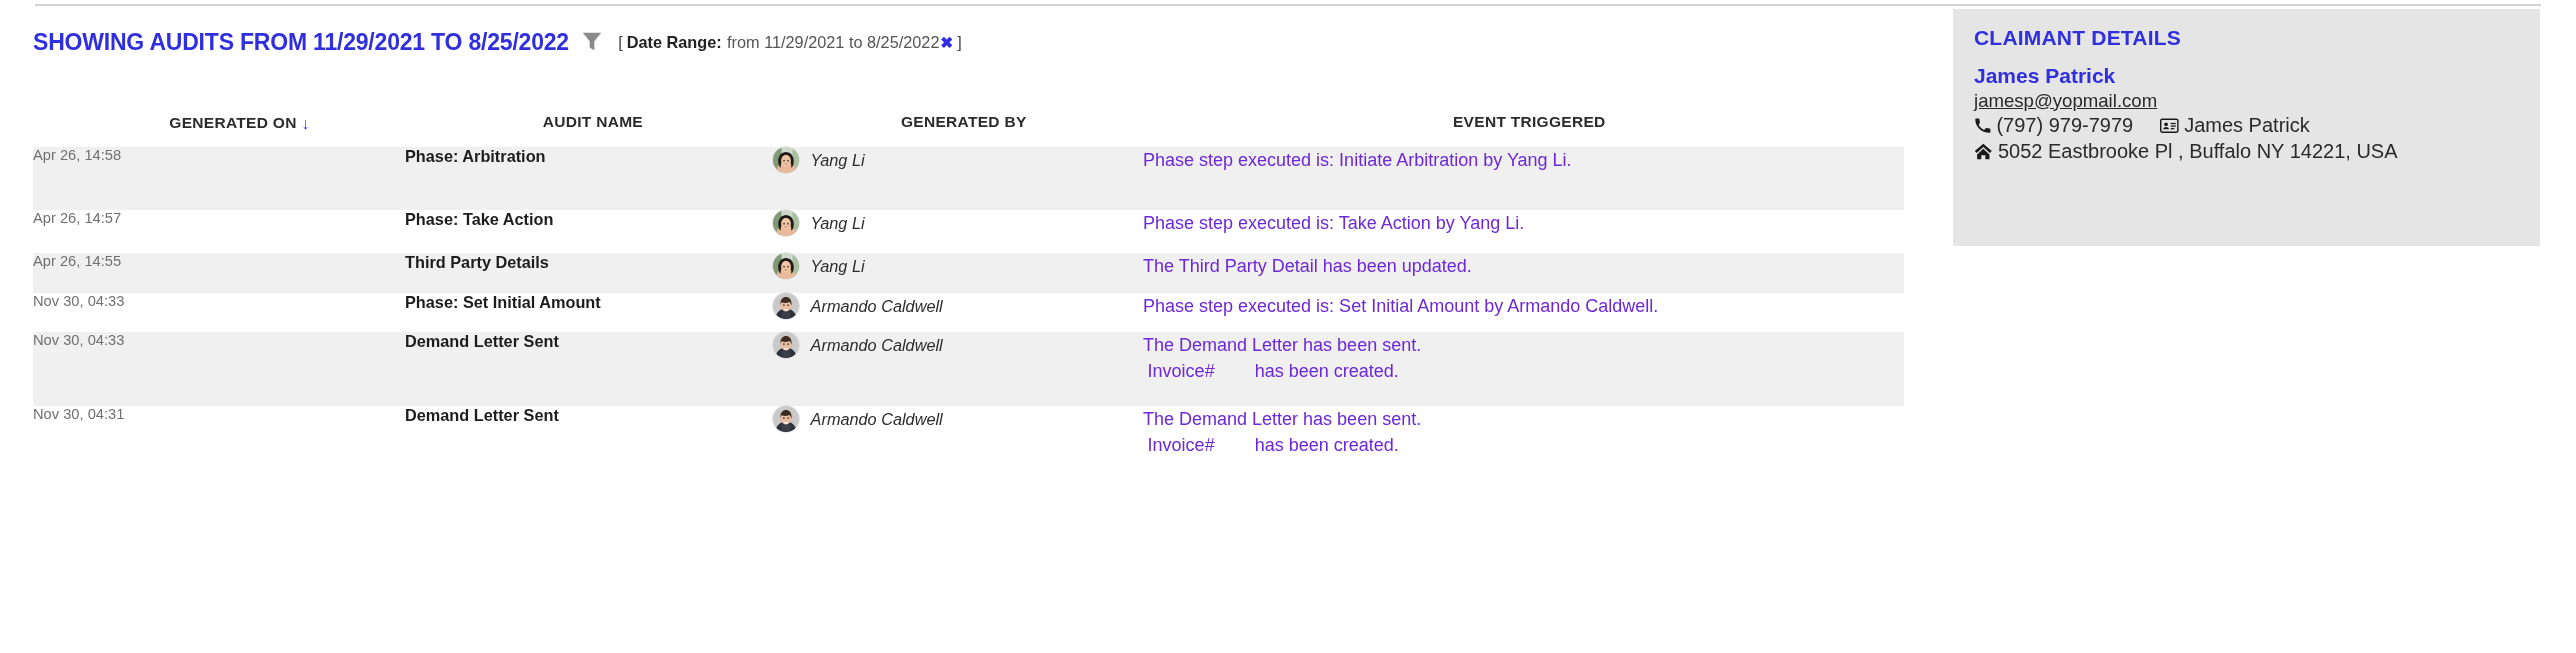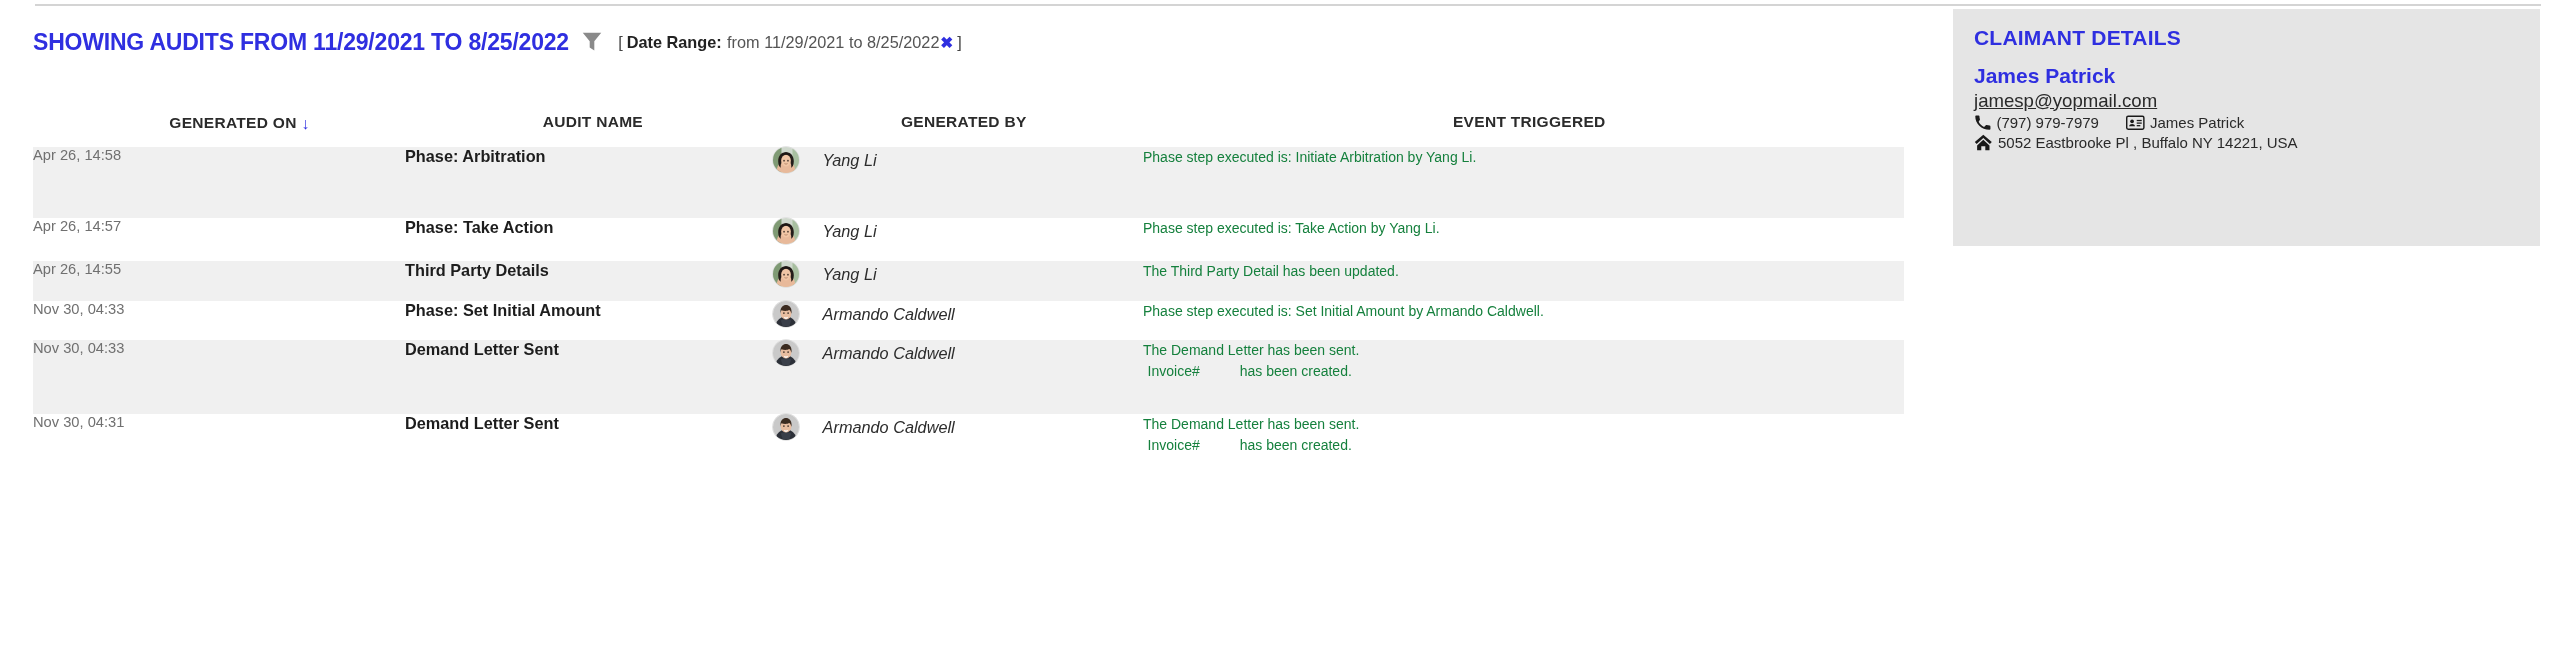--- a/index.html
+++ b/index.html
@@ -159,33 +159,32 @@
     overflow: hidden;
     box-shadow: 0 0 0 0.8px #dcdcdc;
     position: relative;
   }
   .avatar svg { display: block; width: 26px; height: 26px; }
   .by-name {
     font-size: 16.3px;
     font-style: italic;
     color: #2c2c2c;
     white-space: nowrap;
-    margin-left: 12px;
   }
   .cell-event {
-    font-size: 14px;
-    color: #15803d;
+    font-size: 18px;
+    color: #6d28d9;
     padding: 12.4px 0 0 11.6px;
     line-height: 1.45;
   }
   .cell-event .line2 { padding-left: 4.6px; display: block; }
   .cell-event .inv-gap { display: inline-block; width: 40px; }
 
   
-  tr.r0 { height: 71px; }
+  tr.r0 { height: 63px; }
   tr.r1 { height: 43px; }
   tr.r2 { height: 40px; }
   tr.r3 { height: 39px; }
   tr.r4 { height: 74px; }
   tr.r5 { height: 74px; }
 
   
   #claimant-panel {
     position: absolute;
     left: 1953px;
@@ -212,21 +211,21 @@
   }
   #claimant-email {
     font-size: 18.6px;
     color: #2a2a2a;
     margin: 0 0 2.3px 0;
     text-decoration: underline;
   }
   .claimant-line {
     display: flex;
     align-items: center;
-    font-size: 15px;
+    font-size: 20px;
     color: #2a2a2a;
     margin-bottom: 3.1px;
     white-space: nowrap;
   }
   .claimant-line .ico {
     display: inline-flex;
     align-items: center;
     margin-right: 5.4px;
     flex: 0 0 auto;
   }

